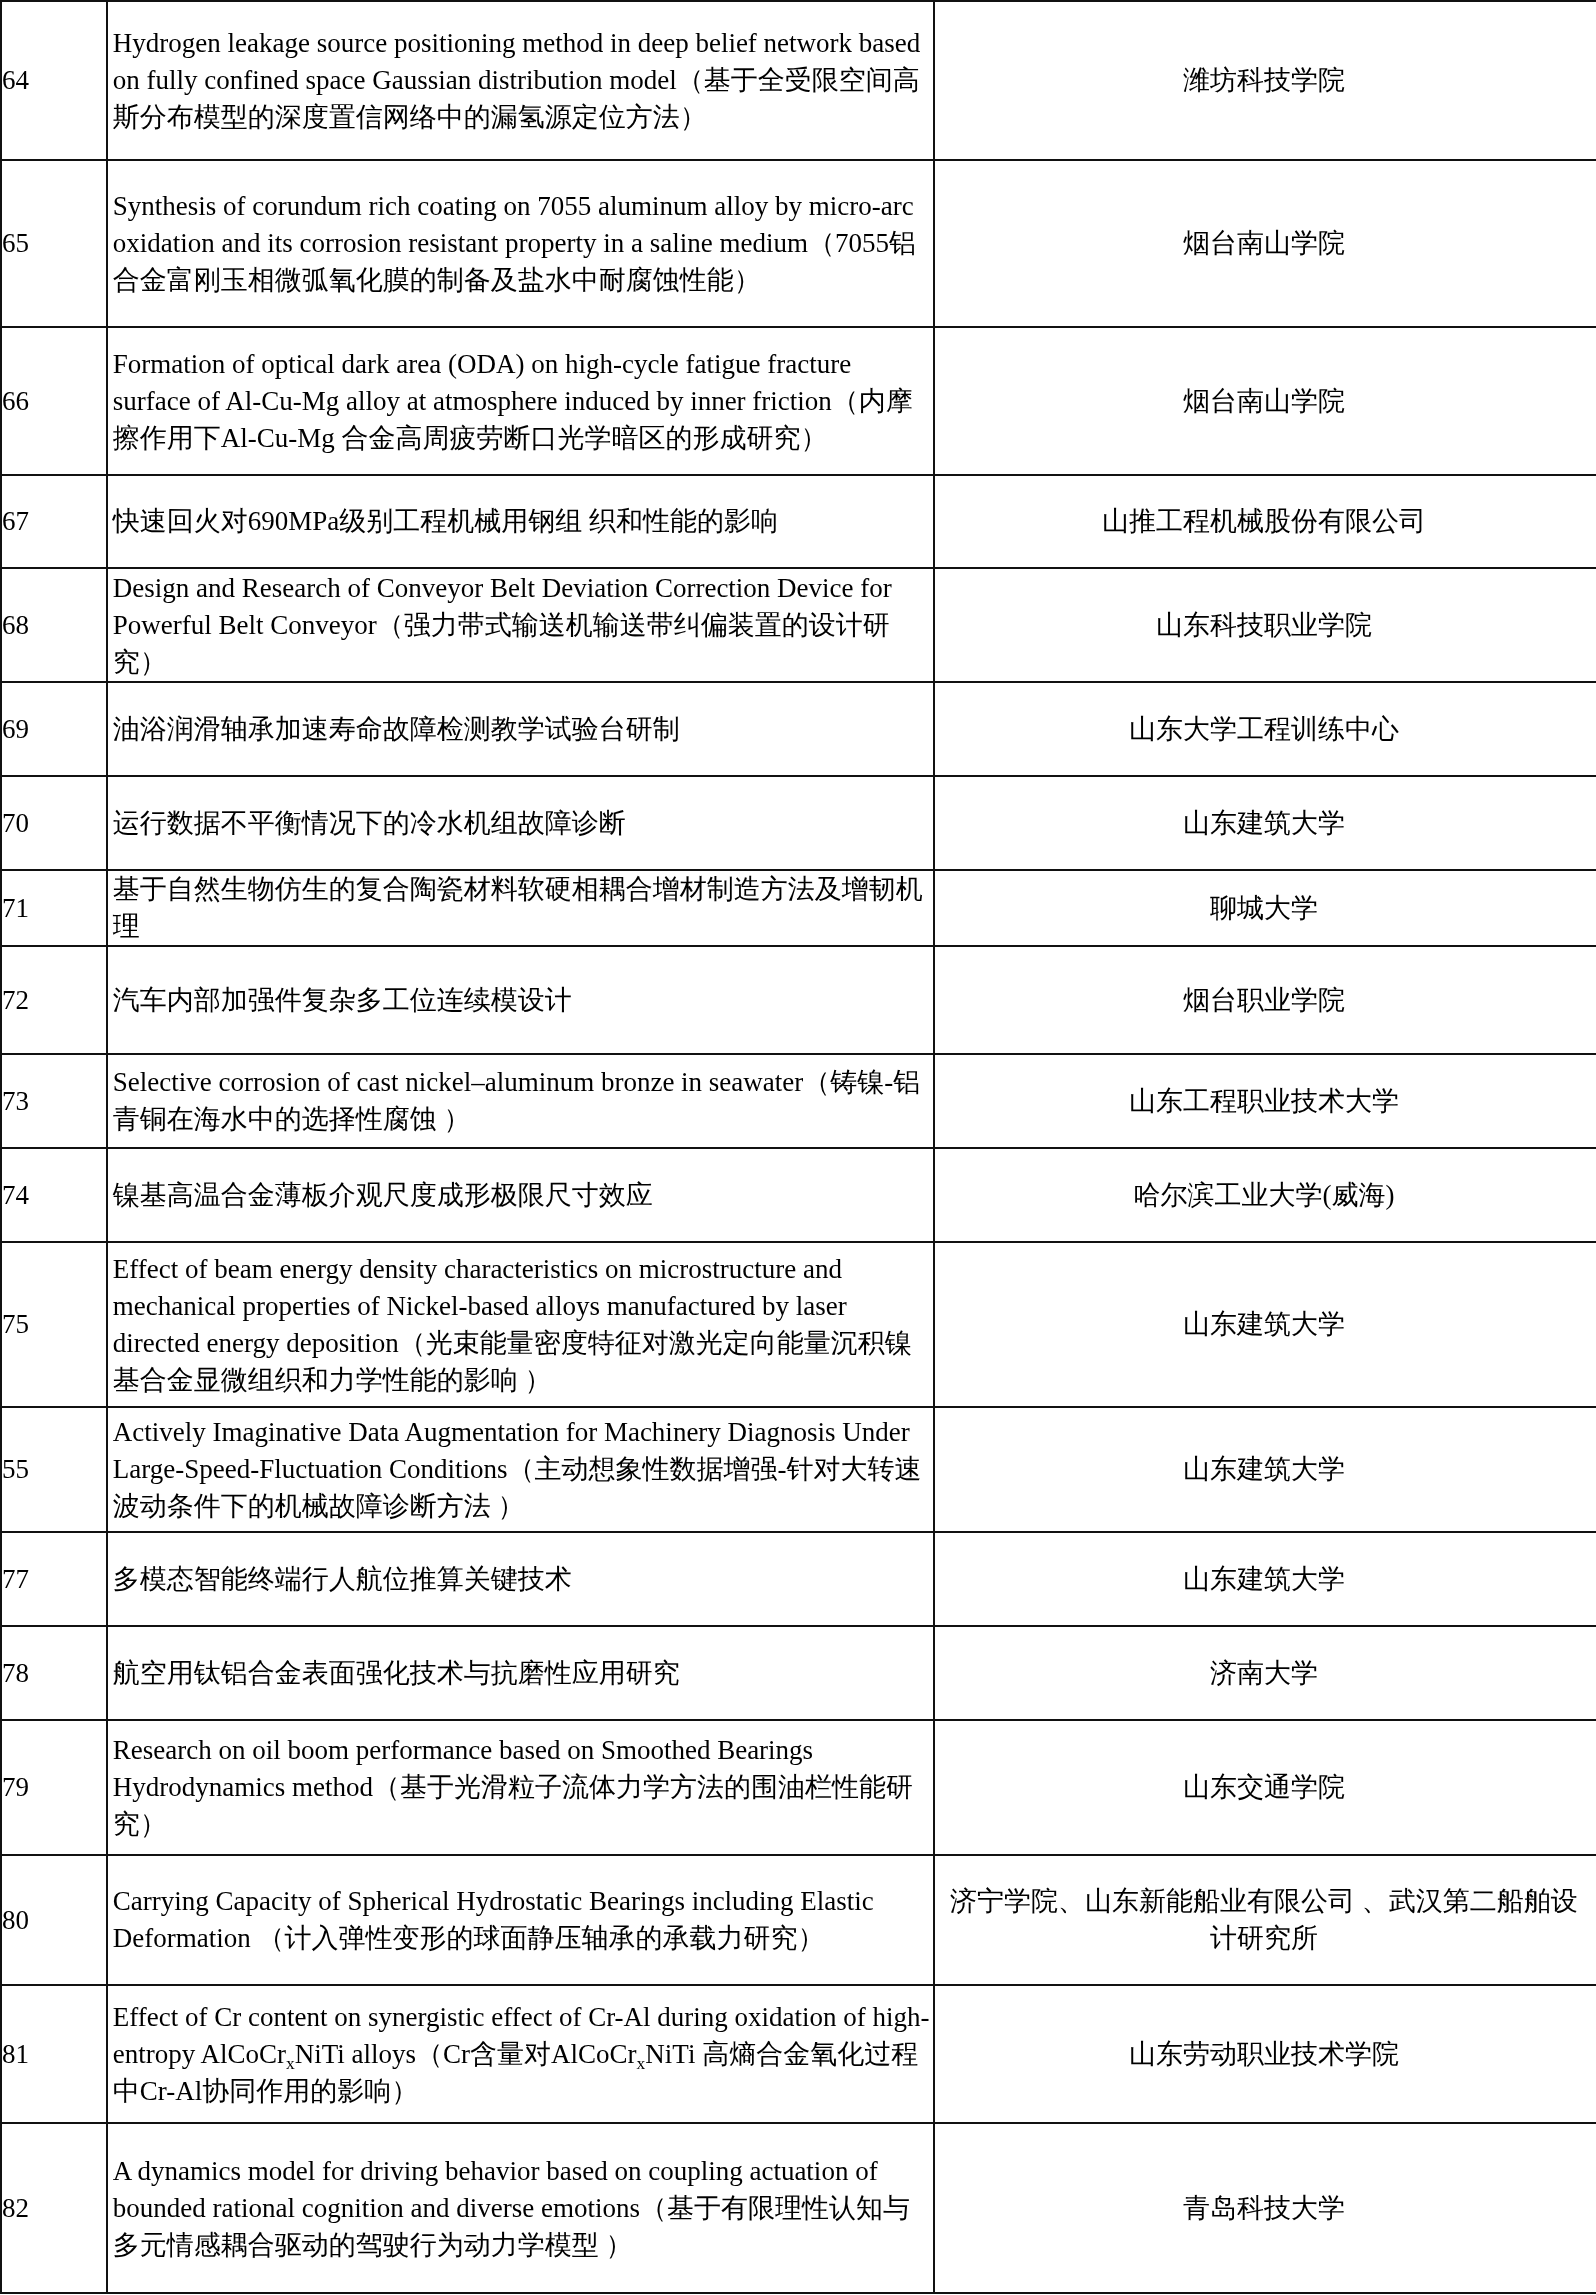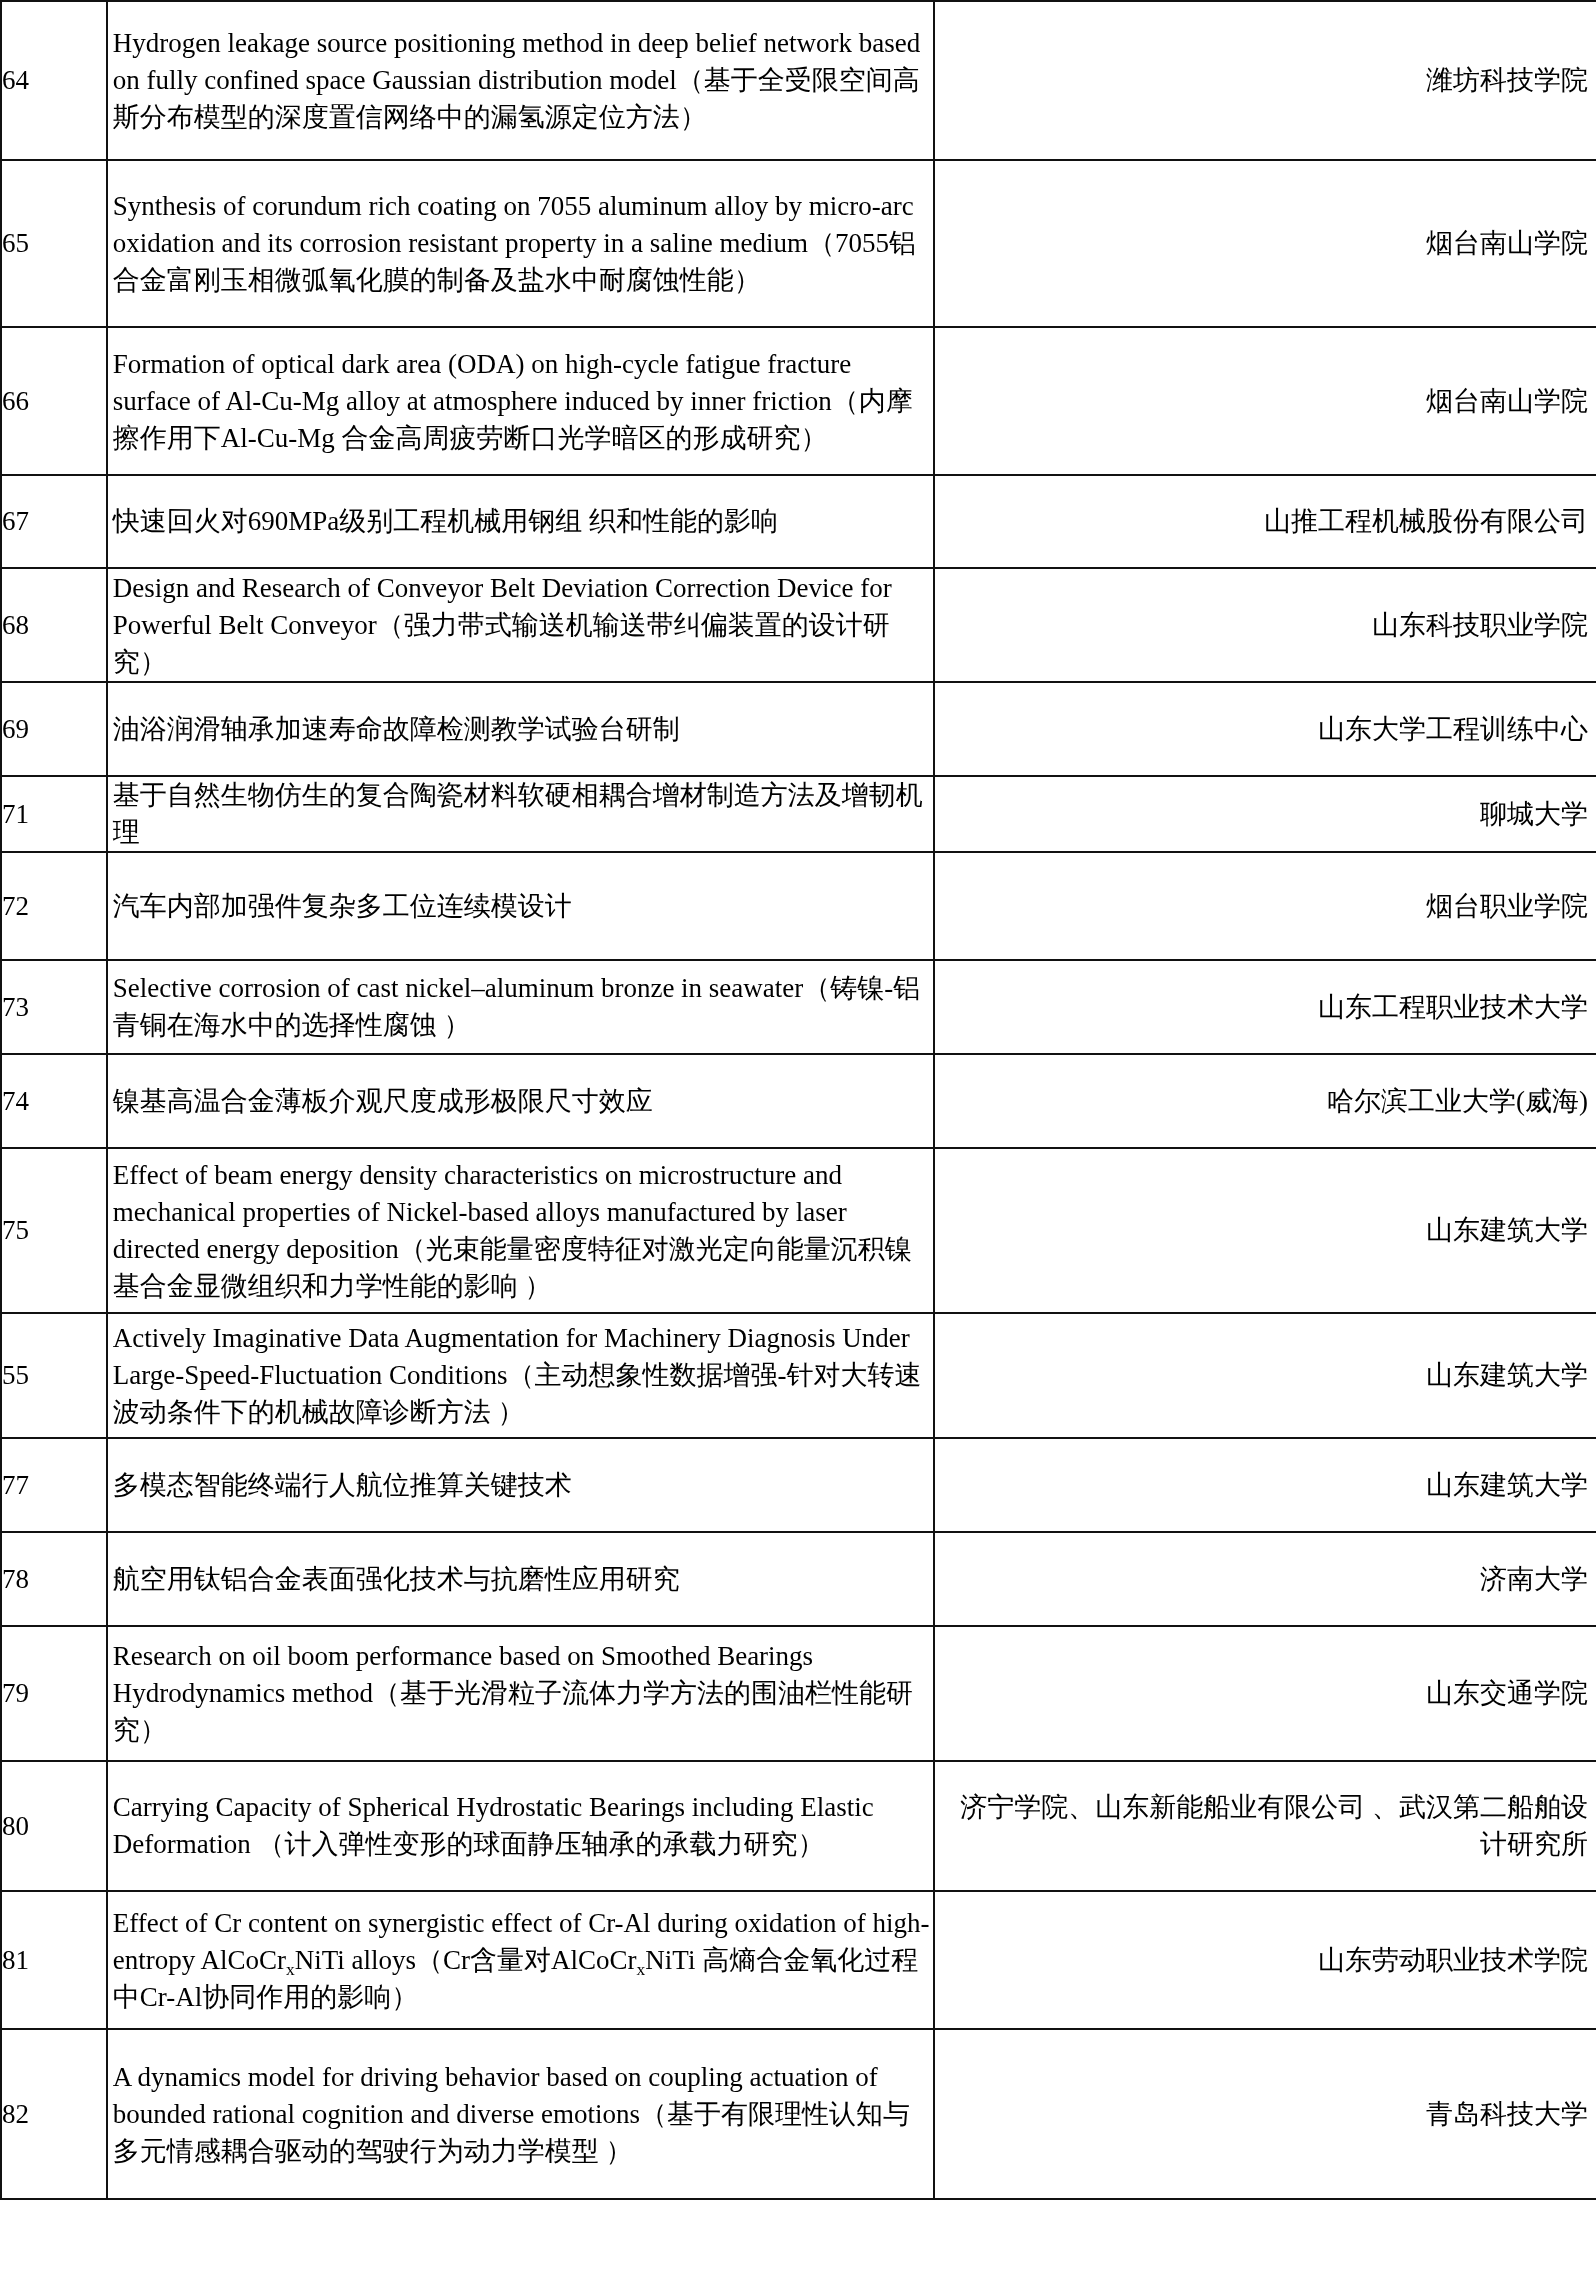--- a/index.html
+++ b/index.html
@@ -36,21 +36,21 @@
   td.no {
     text-align: left;
     margin-left: 16px;
   }
   td.title {
     text-align: left;
     padding-left: 4.8px !important;
     padding-right: 1.6px !important;
   }
   td.org {
-    text-align: right;
+    text-align: center;
     padding-left: 4.8px !important;
     padding-right: 8px !important;
   }
   sub.subx {
     font-size: 17.5px;
     line-height: 0;
     vertical-align: -6.4px;
   }
 </style>
 </head>
@@ -85,20 +85,25 @@
     </tr>
     <tr style="height:114px">
       <td class="no">68</td>
       <td class="title">Design and Research of Conveyor Belt Deviation Correction Device for Powerful Belt Conveyor（强力带式输送机输送带纠偏装置的设计研究）</td>
       <td class="org">山东科技职业学院</td>
     </tr>
     <tr style="height:94px">
       <td class="no">69</td>
       <td class="title">油浴润滑轴承加速寿命故障检测教学试验台研制</td>
       <td class="org">山东大学工程训练中心</td>
+    </tr>
+    <tr style="height:94px">
+      <td class="no">70</td>
+      <td class="title">运行数据不平衡情况下的冷水机组故障诊断</td>
+      <td class="org">山东建筑大学</td>
     </tr>
     <tr style="height:70px">
       <td class="no">71</td>
       <td class="title">基于自然生物仿生的复合陶瓷材料软硬相耦合增材制造方法及增韧机理</td>
       <td class="org">聊城大学</td>
     </tr>
     <tr style="height:108px">
       <td class="no">72</td>
       <td class="title">汽车内部加强件复杂多工位连续模设计</td>
       <td class="org">烟台职业学院</td>

